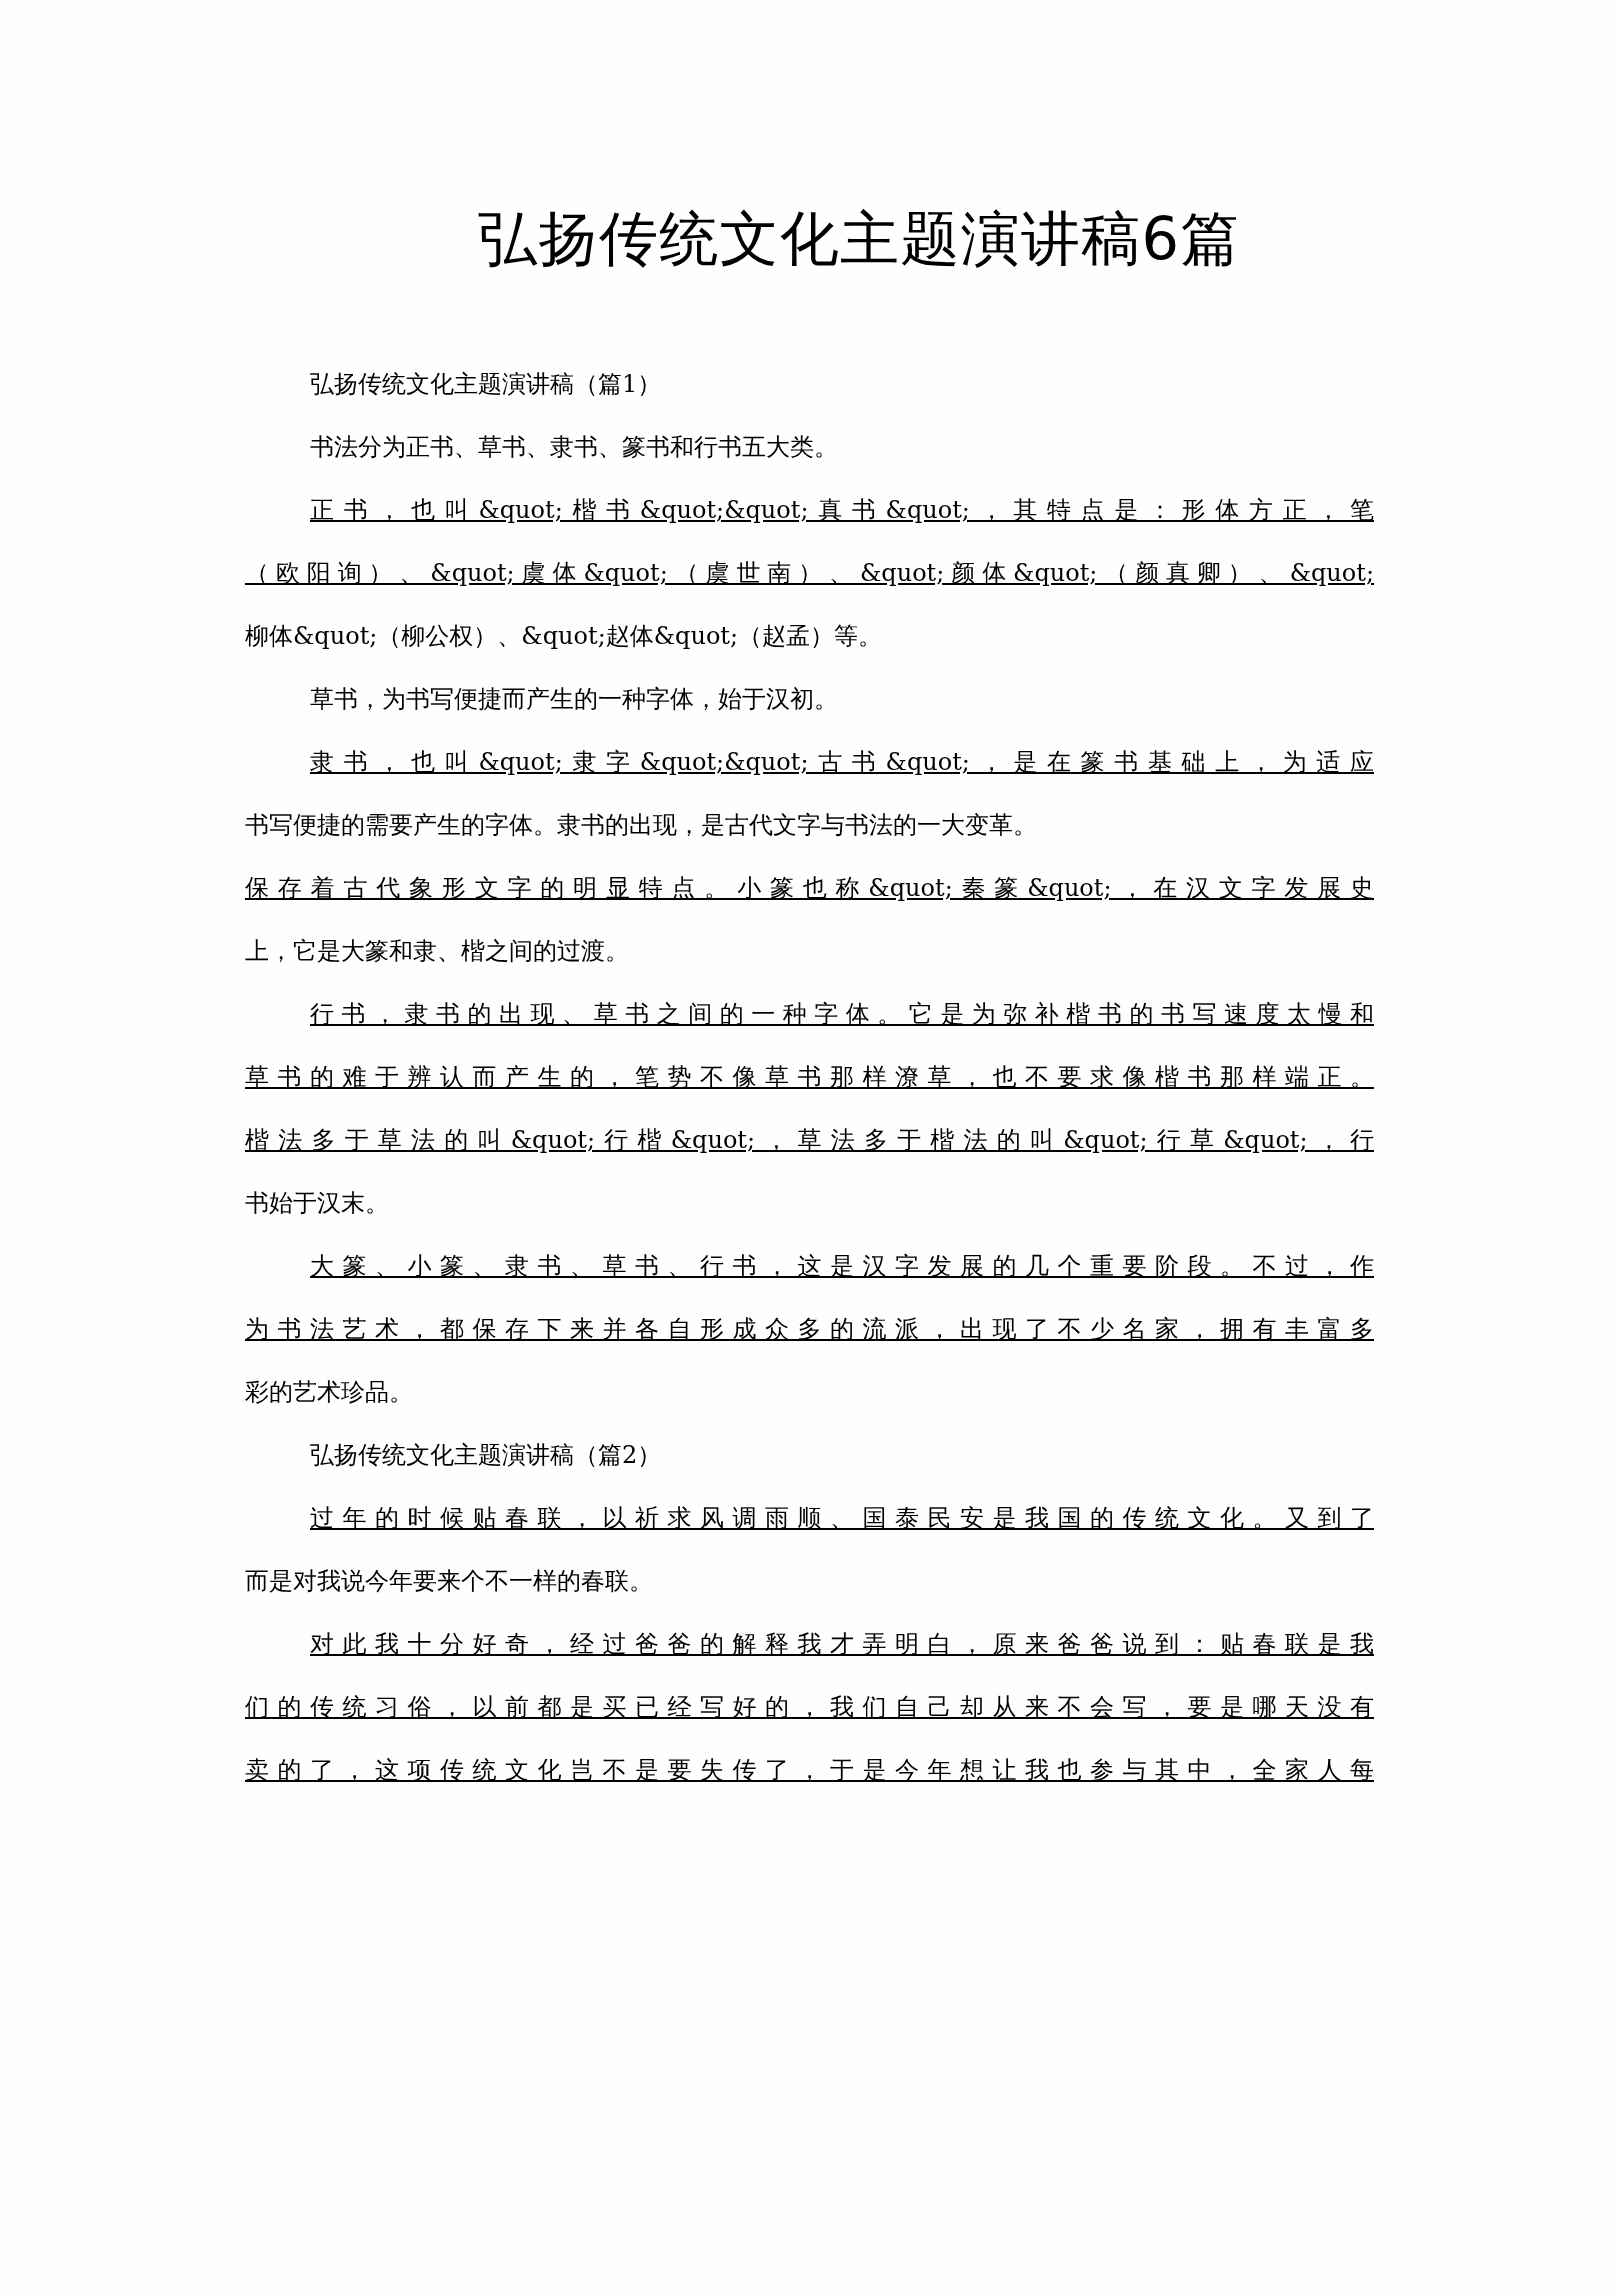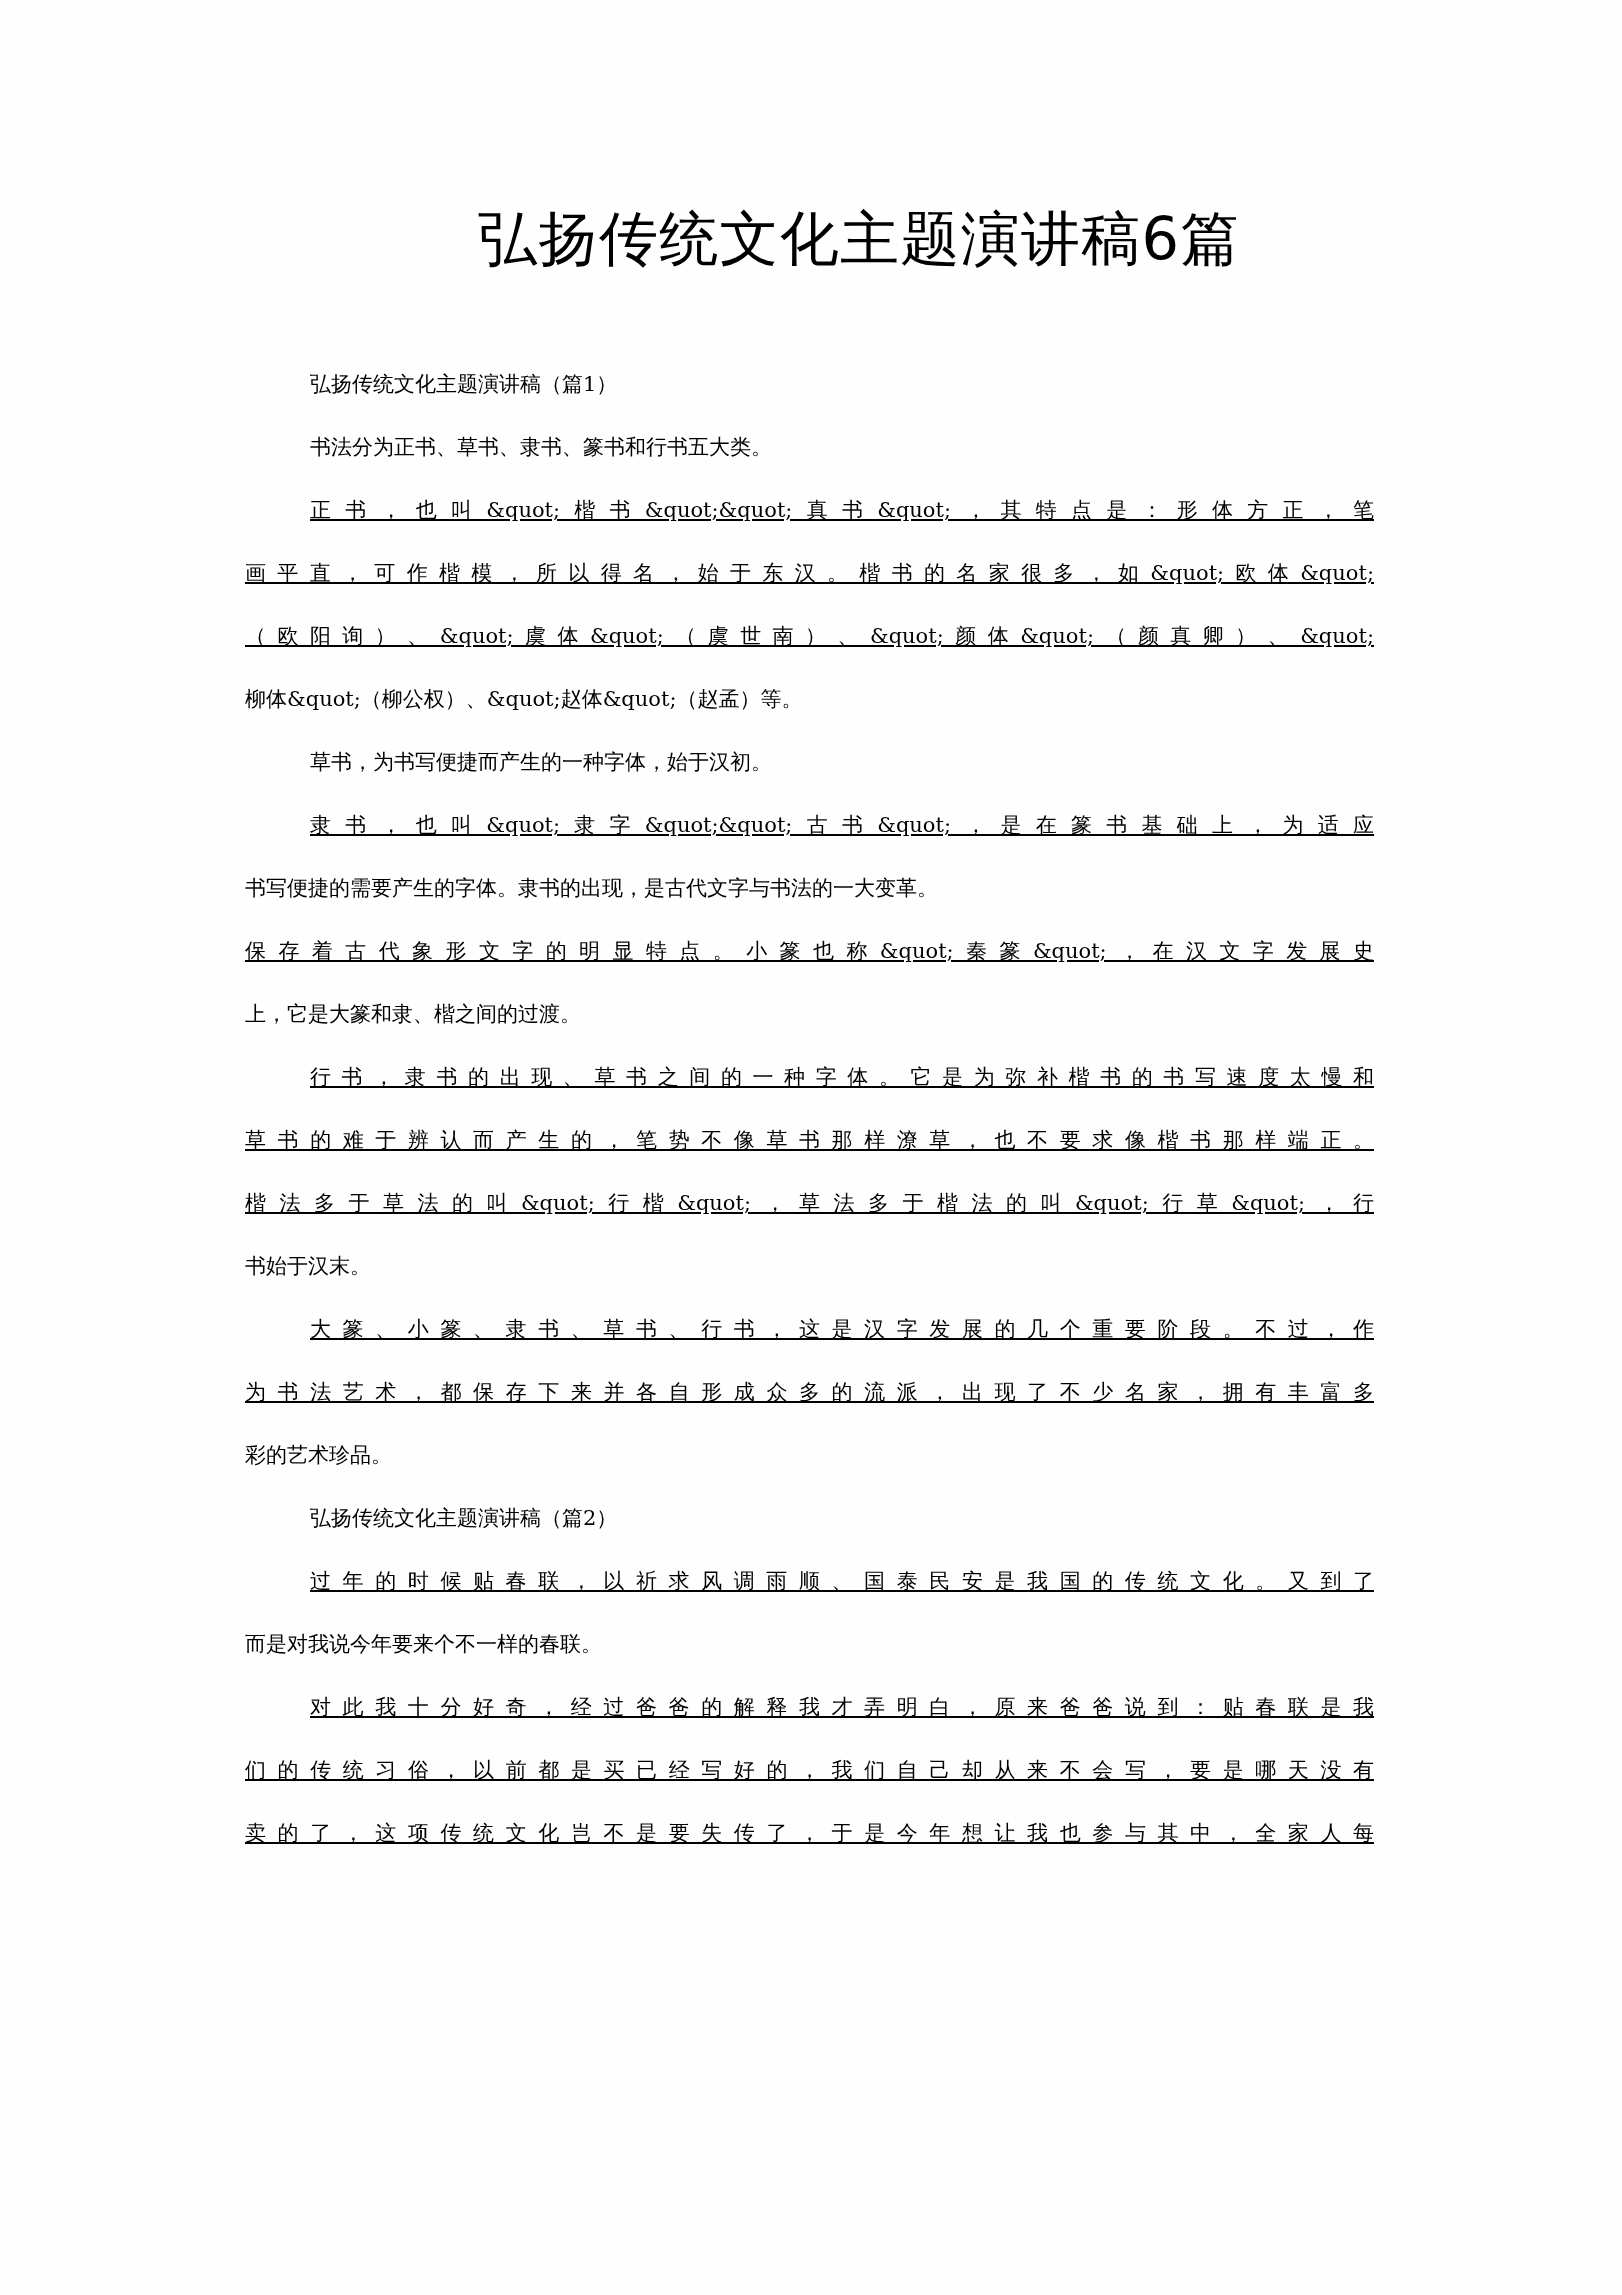--- a/index.html
+++ b/index.html
@@ -38,21 +38,21 @@
     .body {
       position: absolute;
       left: 245px;
       top: 353px;
       width: 1129px;
     }
     .line {
       position: relative;
       height: 63px;
       line-height: 63px;
-      font-size: 21px;
+      font-size: 24px;
       white-space: nowrap;
       overflow: visible;
     }
     .line.indent {
       padding-left: 65px;
     }
     .line.justify {
       text-align: justify;
       text-align-last: justify;
       text-decoration: underline;
@@ -61,21 +61,20 @@
 </head>
 <body>
 
 <div class="page">
   <div class="title">弘扬传统文化主题演讲稿6篇</div>
 
   <div class="body">
     <div class="line indent">弘扬传统文化主题演讲稿（篇1）</div>
     <div class="line indent">书法分为正书、草书、隶书、篆书和行书五大类。</div>
     <div class="line indent justify">正书，也叫&amp;quot;楷书&amp;quot;&amp;quot;真书&amp;quot;，其特点是：形体方正，笔</div>
-    <div class="line justify">画平直，可作楷模，所以得名，始于东汉。楷书的名家很多，如&amp;quot;欧体&amp;quot;</div>
     <div class="line justify">（欧阳询）、&amp;quot;虞体&amp;quot;（虞世南）、&amp;quot;颜体&amp;quot;（颜真卿）、&amp;quot;</div>
     <div class="line">柳体&amp;quot;（柳公权）、&amp;quot;赵体&amp;quot;（赵孟）等。</div>
     <div class="line indent">草书，为书写便捷而产生的一种字体，始于汉初。</div>
     <div class="line indent justify">隶书，也叫&amp;quot;隶字&amp;quot;&amp;quot;古书&amp;quot;，是在篆书基础上，为适应</div>
     <div class="line">书写便捷的需要产生的字体。隶书的出现，是古代文字与书法的一大变革。</div>
     <div class="line justify">保存着古代象形文字的明显特点。小篆也称&amp;quot;秦篆&amp;quot;，在汉文字发展史</div>
     <div class="line">上，它是大篆和隶、楷之间的过渡。</div>
     <div class="line indent justify">行书，隶书的出现、草书之间的一种字体。它是为弥补楷书的书写速度太慢和</div>
     <div class="line justify">草书的难于辨认而产生的，笔势不像草书那样潦草，也不要求像楷书那样端正。</div>
     <div class="line justify">楷法多于草法的叫&amp;quot;行楷&amp;quot;，草法多于楷法的叫&amp;quot;行草&amp;quot;，行</div>

